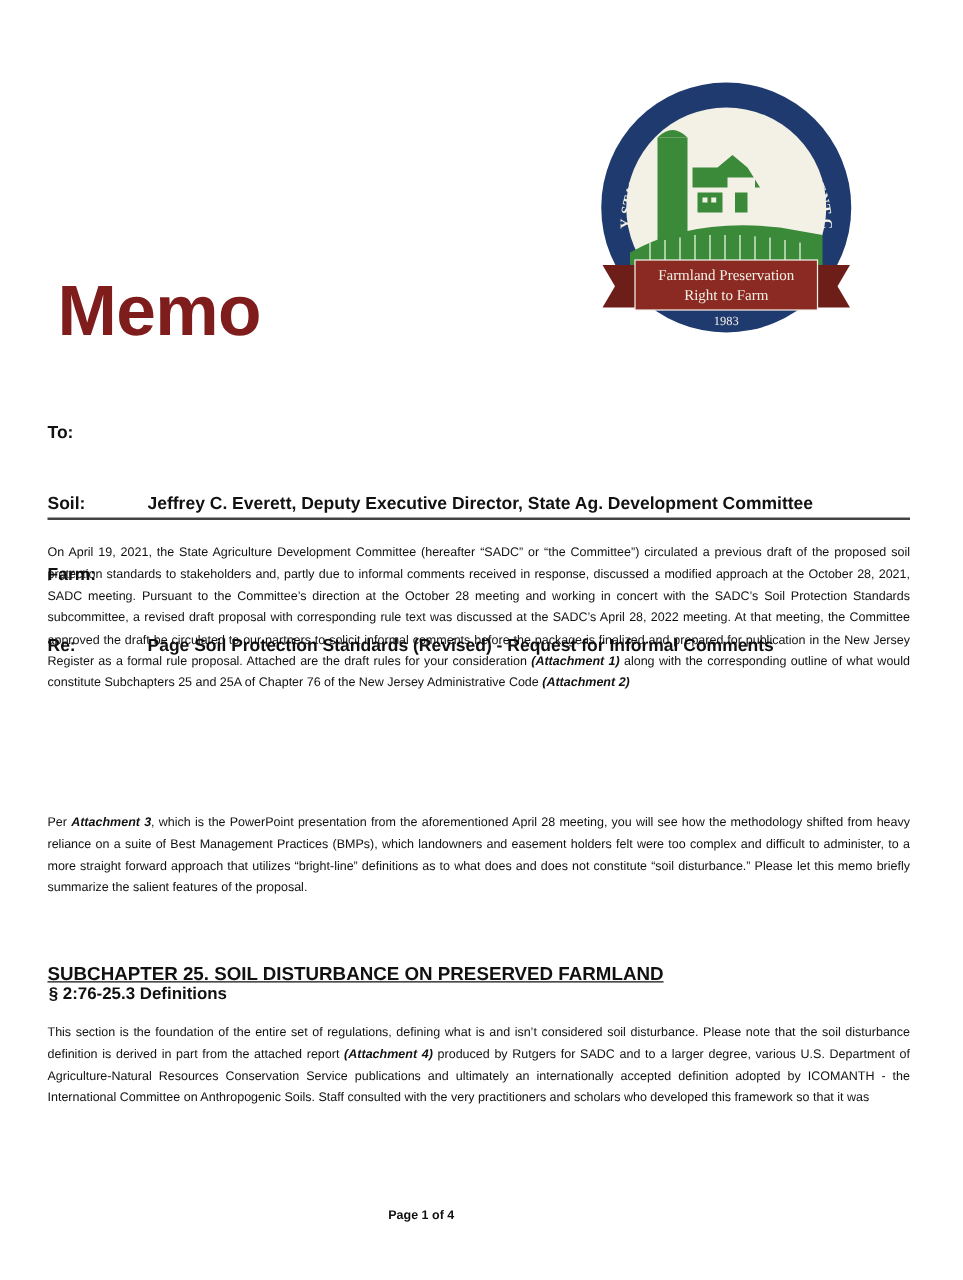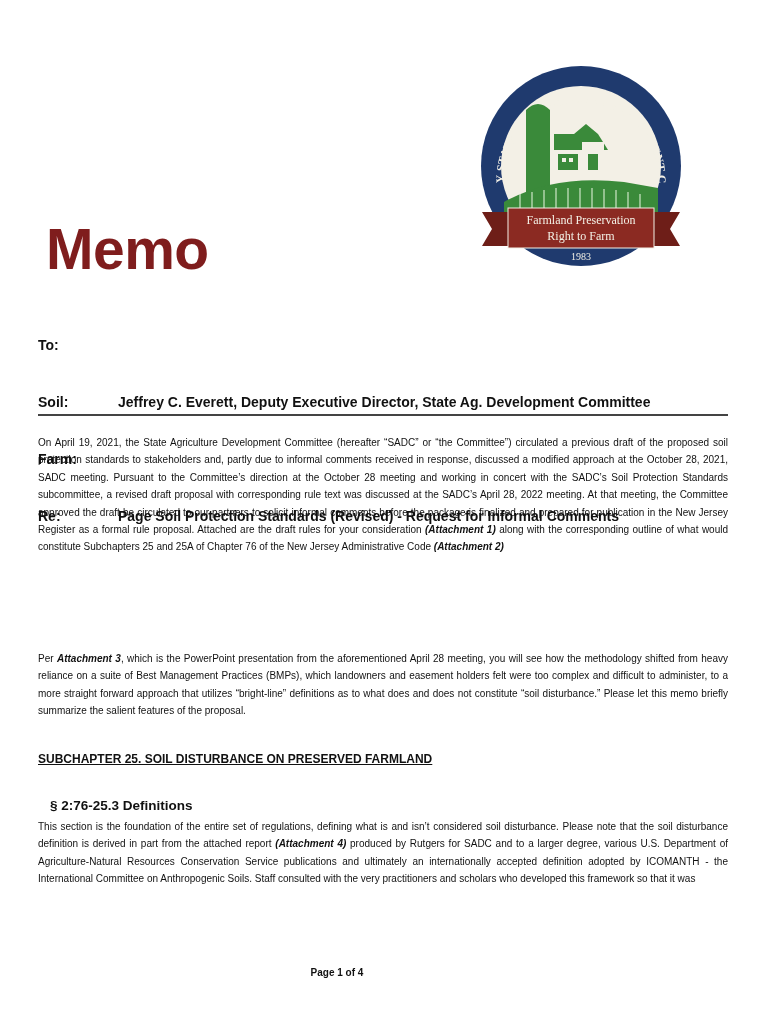--- a/index.html
+++ b/index.html
@@ -10,23 +10,23 @@
                 letter-spacing: -0.5px; margin: 0; line-height: 70px; color: #7f1d1d; }
   .header-block { position: absolute; left: 38px; top: 300px; width: 690px; }
   .hrow { display: flex; height: 25px; align-items: center; font-size: 14px; font-weight: 700; margin-top: 32px; }
   .hlabel { width: 80px; }
   .hvalue { flex: 1; }
   .rule { position: absolute; left: 38px; top: 414px; width: 690px; height: 0; border-top: 2px solid #444; }
   .body-text { position: absolute; left: 38px; width: 690px; font-size: 10px; line-height: 17.4px;
                text-align: justify; margin: 0; }
   .p1 { top: 434px; }
   .p2 { top: 610px; margin-top: 40px; }
-  .subchap { position: absolute; left: 38px; top: 752px; font-size: 12px; font-weight: 700;
+  .subchap { position: absolute; left: 38px; top: 771px; font-size: 15px; font-weight: 700;
              text-decoration: underline; margin: 0; }
-  .section-h { position: absolute; left: 38px; top: 786px; font-size: 13.5px; font-weight: 700; margin: 12px; }
+  .section-h { position: absolute; left: 38px; top: 786px; font-size: 13.5px; font-weight: 700; margin: 1px; }
   .p3 { top: 818px; }
   .footer { position: absolute; left: 0; width: 674px; top: 967px; text-align: center;
             font-size: 10px; font-weight: 700; }
   em.b { font-style: italic; font-weight: 700; }
 </style>
 </head>
 <body>
 
 <svg class="logo" viewBox="0 0 214 206">
   <defs>

